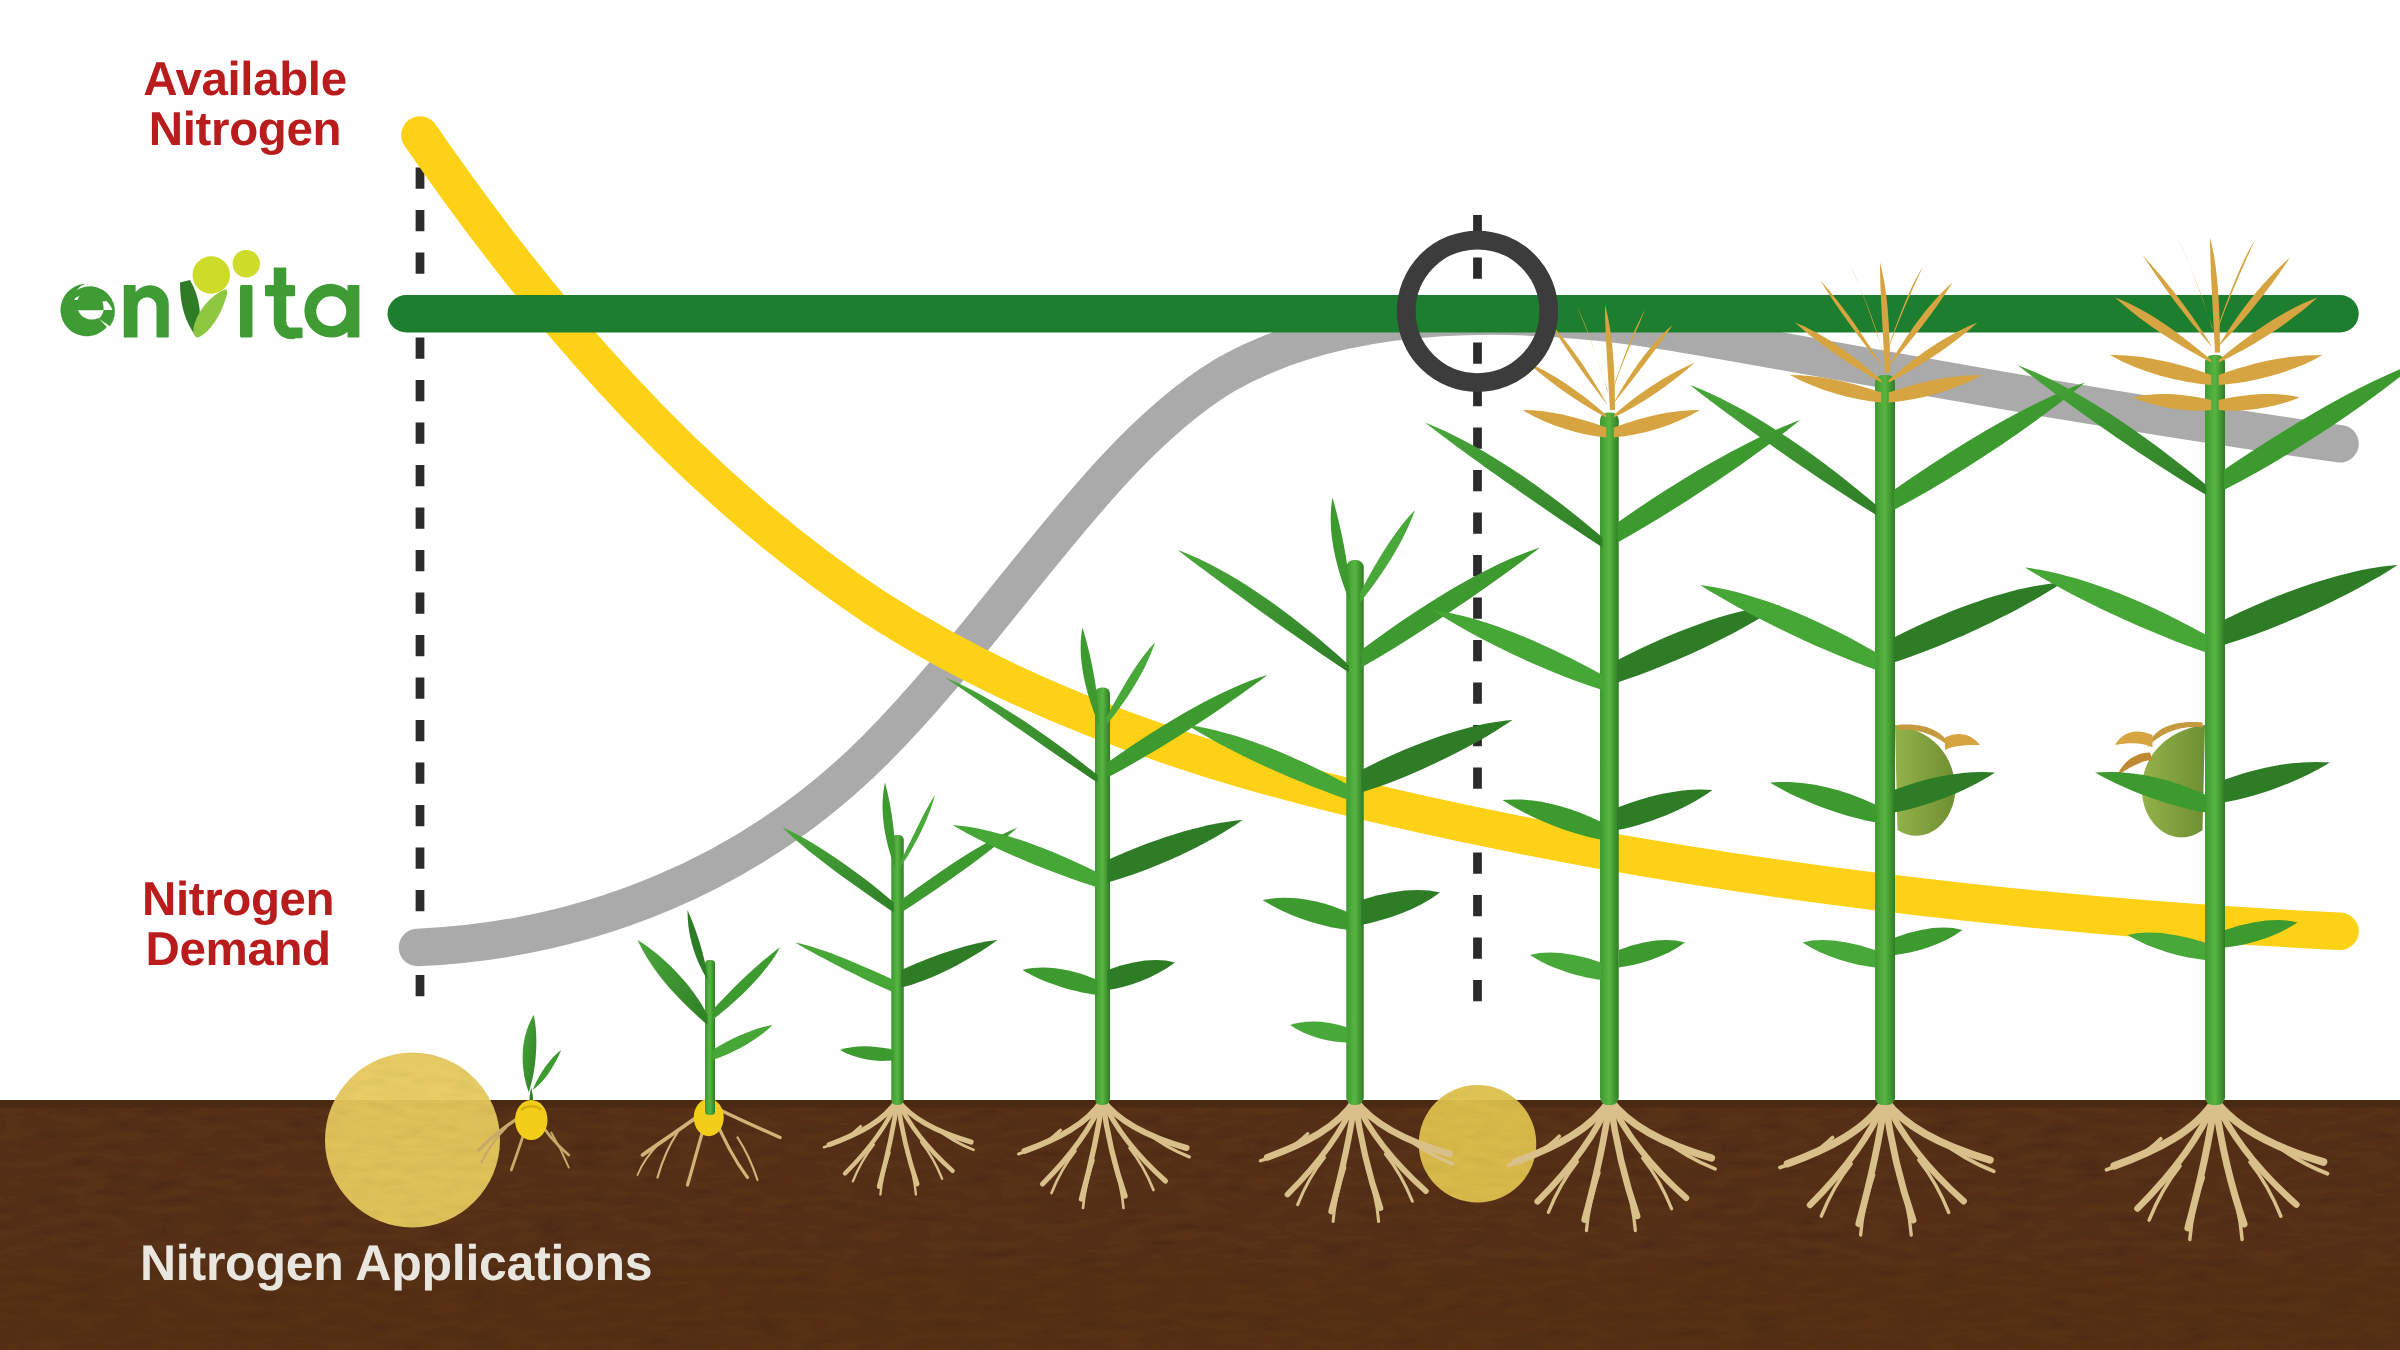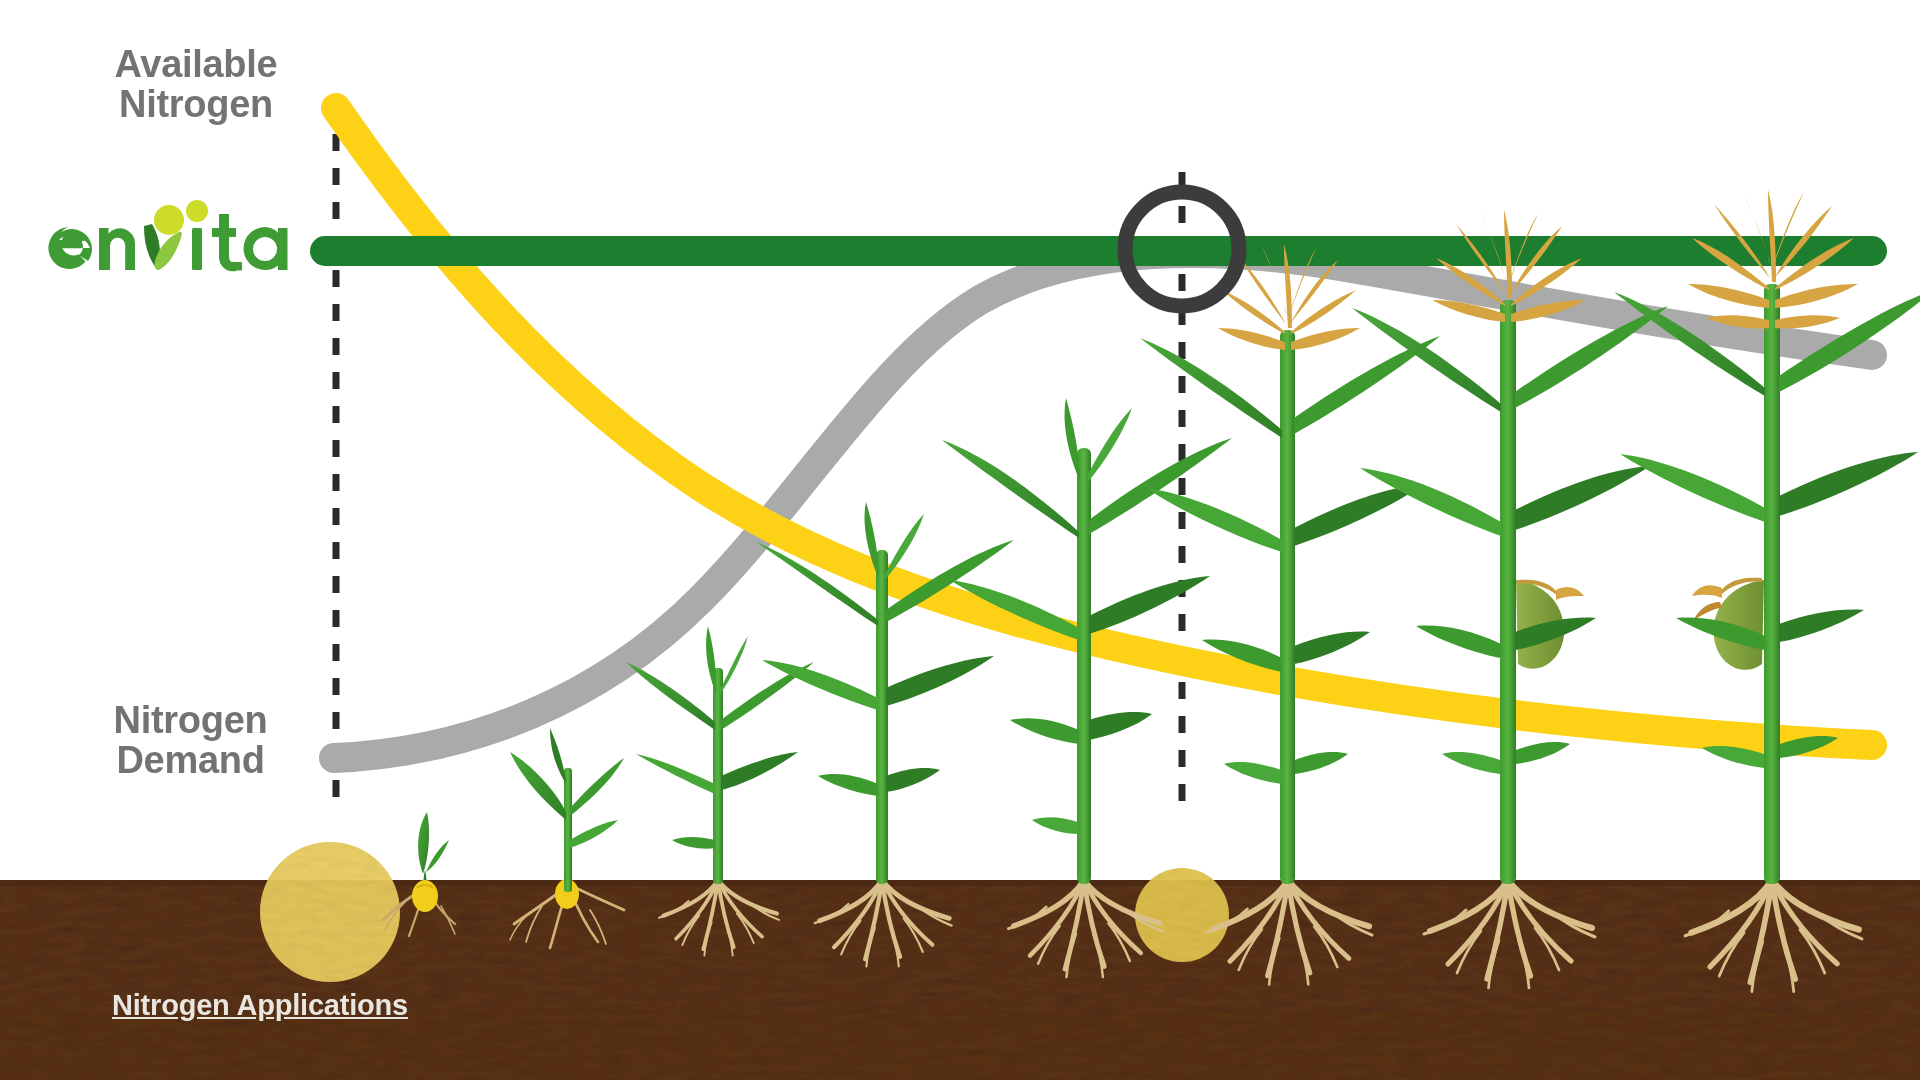--- a/index.html
+++ b/index.html
@@ -1,24 +1,24 @@
 <!DOCTYPE html>
 <html><head>
 <meta charset="utf-8">
 <style>
   html,body{margin:0;padding:0;background:#fff;}
   body{width:1920px;height:1080px;overflow:hidden;font-family:"Liberation Sans",sans-serif;}
   #stage{position:relative;width:1920px;height:1080px;background:#ffffff;overflow:hidden;}
   svg.layer{position:absolute;left:0;top:0;width:1920px;height:1080px;}
 
-  .lbl{position:absolute;font-weight:bold;color:#737373;line-height:1.06;letter-spacing:-0.3px;}
+  .lbl{position:absolute;font-weight:bold;color:#b91c1c;line-height:1.06;letter-spacing:-0.3px;}
   #lbl-available{left:96px;top:44px;width:200px;text-align:center;font-size:38px;}
   #lbl-demand{left:88px;top:700px;width:205px;text-align:center;font-size:38px;}
   #lbl-peak{left:1020px;top:112px;width:320px;text-align:center;font-size:38px;}
-  #lbl-apps{left:112px;top:990px;font-size:29px;color:#e9e6e0;letter-spacing:-0.2px;text-decoration:underline;}
+  #lbl-apps{left:112px;top:990px;font-size:40px;color:#e9e6e0;letter-spacing:-0.2px;}
 
   #logo{position:absolute;left:44px;top:196px;width:255px;height:78px;}
   #logo svg{width:100%;height:100%;display:block;}
 </style>
 </head>
 <body>
 
 <div id="stage">
 
   <svg class="layer" viewBox="0 0 1920 1080">

